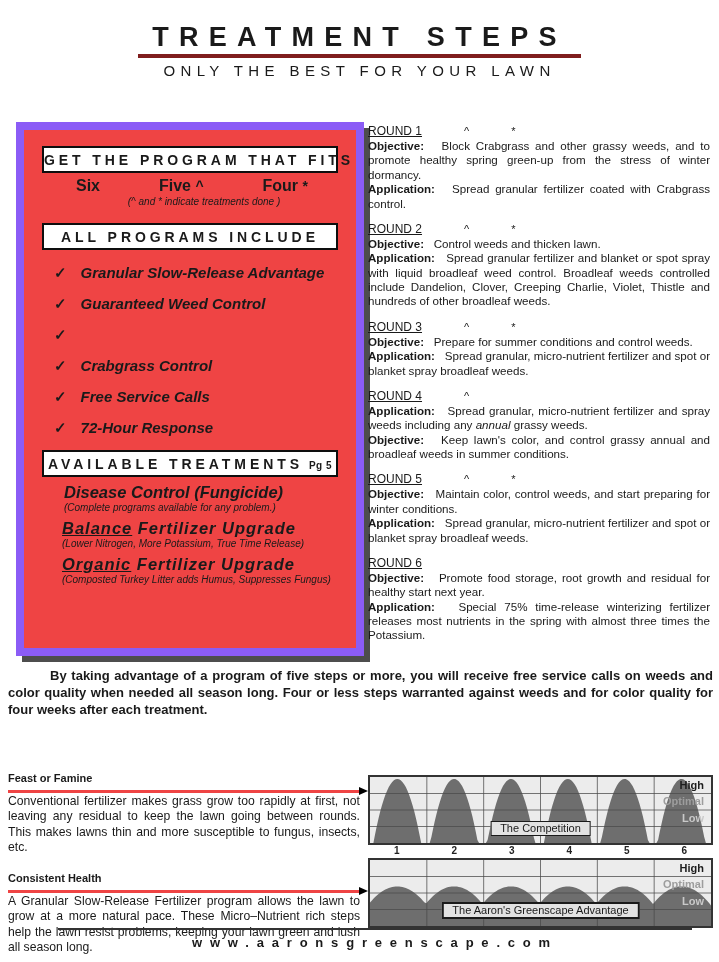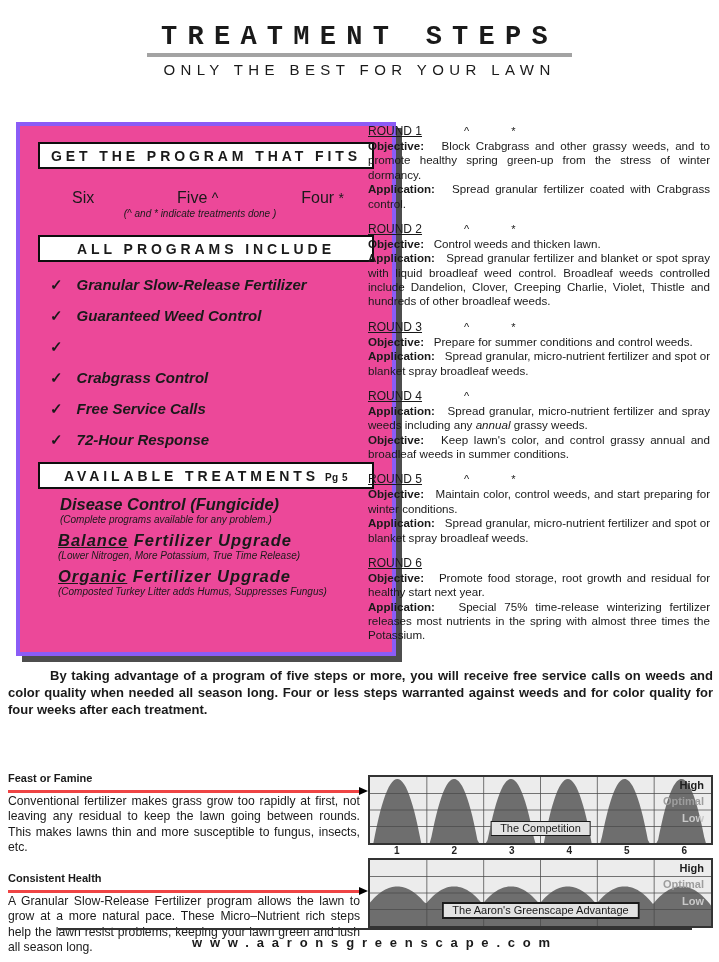--- a/index.html
+++ b/index.html
@@ -1,28 +1,28 @@
 <!DOCTYPE html>
 <html><head>
 <meta charset="utf-8">
 <style>
   * { margin:0; padding:0; box-sizing:border-box; }
   body { background:#888; font-family:"Liberation Sans", sans-serif; color:#1a1a1a; }
   .page { position:relative; width:719px; height:962px; background:#fff; margin:0 auto; overflow:hidden; }
 
   
   .hdr { position:absolute; top:22px; left:0; width:100%; text-align:center; }
-  .hdr-title { display:inline-block; font-size:27px; font-weight:bold; letter-spacing:0.38em; border-bottom:4px solid #a3a3a3; padding:0 14px 1px 14px; white-space:nowrap;font-family:Liberation Mono, monospace; }
+  .hdr-title { display:inline-block; font-size:27px; font-weight:bold; letter-spacing:0.38em; border-bottom:4px solid #7f1d1d; padding:0 14px 1px 14px; white-space:nowrap; }
   .hdr-sub { margin-top:4px; font-size:15px; letter-spacing:0.36em; white-space:nowrap; }
 
   
-  .panel { position:absolute; left:16px; top:122px; width:380px; height:534px; background:#ec4899; border:4px solid #8b5cf6; box-shadow:6px 6px 0 0 #4d4d4d; }
+  .panel { position:absolute; left:16px; top:122px; width:348px; height:534px; background:#ef4444; border:8px solid #8b5cf6; box-shadow:6px 6px 0 0 #4d4d4d; }
   .wbox { margin:0 18px; background:#fff; border:2px solid #0e0e0e; text-align:center; font-weight:bold; letter-spacing:0.28em; font-size:14px; padding:4px 0 3px 0; white-space:nowrap; }
   .wbox .pg { font-size:10px; letter-spacing:0.05em; font-weight:bold; margin-left:6px; }
-  .programs { display:flex; justify-content:space-between; padding:0 48px 0 52px; margin-top:20px; font-size:16px; font-weight:normal;text-align:right; }
+  .programs { display:flex; justify-content:space-between; padding:0 48px 0 52px; margin-top:4px; font-size:16px; font-weight:bold;text-align:right; }
   .programs .pg-marker { font-size:14px; }
   .prog-note { text-align:center; font-style:italic; font-size:10px; margin:1px 0 0 70px; width:220px; }
   .checklist { margin:14px 0 0 30px; }
   .chk-item { display:flex; align-items:baseline; font-weight:bold; font-style:italic; font-size:15px; margin-bottom:13px; }
   .chk-mark { font-style:normal; margin-right:14px; font-size:15px; }
   .treat-item { margin:6px 0 0 40px; }
   .treat-name { font-weight:bold; font-style:italic; font-size:16.5px; }
   .treat-note { font-style:italic; font-size:10px; margin-top:0px; }
   .upg-item { margin:6px 0 0 38px; }
   .upg-name { font-weight:bold; font-style:italic; font-size:16.5px; letter-spacing:0.06em; }
@@ -78,21 +78,21 @@
     <div class="programs" id="programs-row">
         <span>Six</span>
         <span>Five <span class="pg-marker">^</span></span>
         <span>Four <span class="pg-marker">*</span></span>
       </div>
     <div class="prog-note">(^ and * indicate treatments done )</div>
     <div class="wbox sp1">ALL PROGRAMS INCLUDE</div>
     <div class="checklist" id="checklist">
         <div class="chk-item">
           <span class="chk-mark">✓</span>
-          <span>Granular Slow-Release Fertilizer</span>
+          <span>Granular Slow-Release Advantage</span>
         </div>
         <div class="chk-item">
           <span class="chk-mark">✓</span>
           <span>Guaranteed Weed Control</span>
         </div>
         <div class="chk-item">
           <span class="chk-mark">✓</span>
         </div>
         <div class="chk-item">
           <span class="chk-mark">✓</span>

